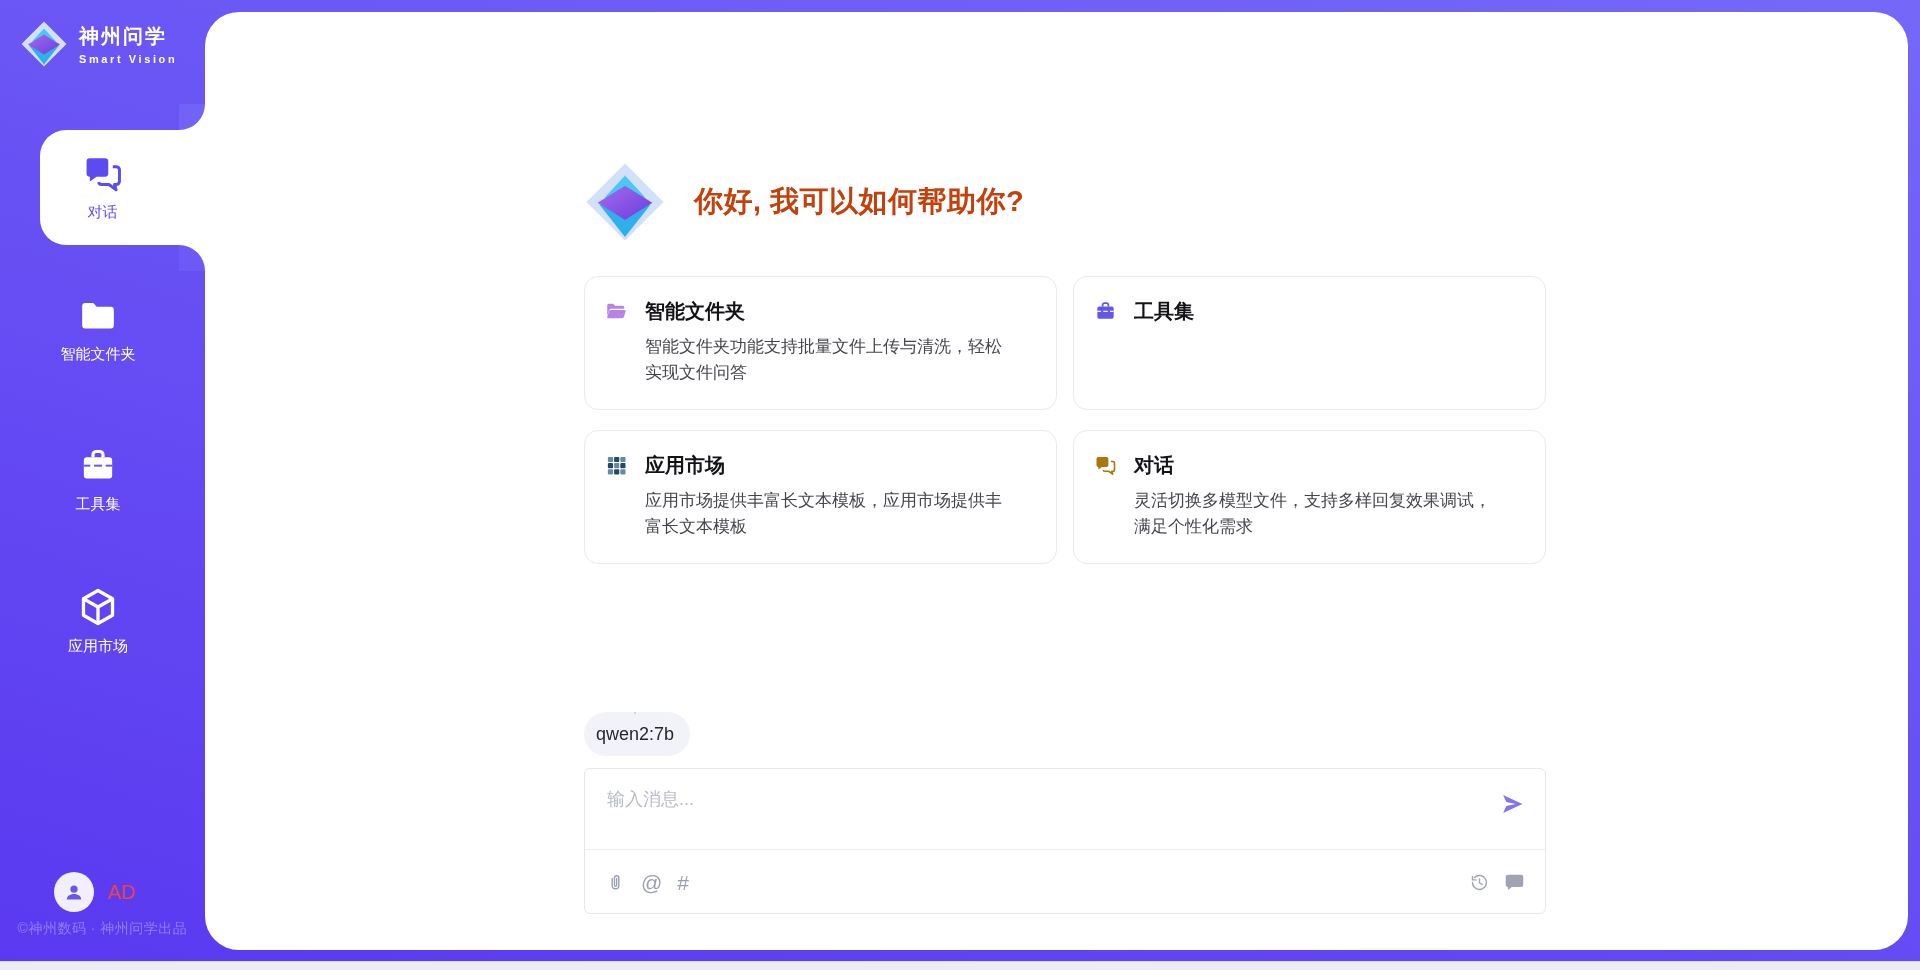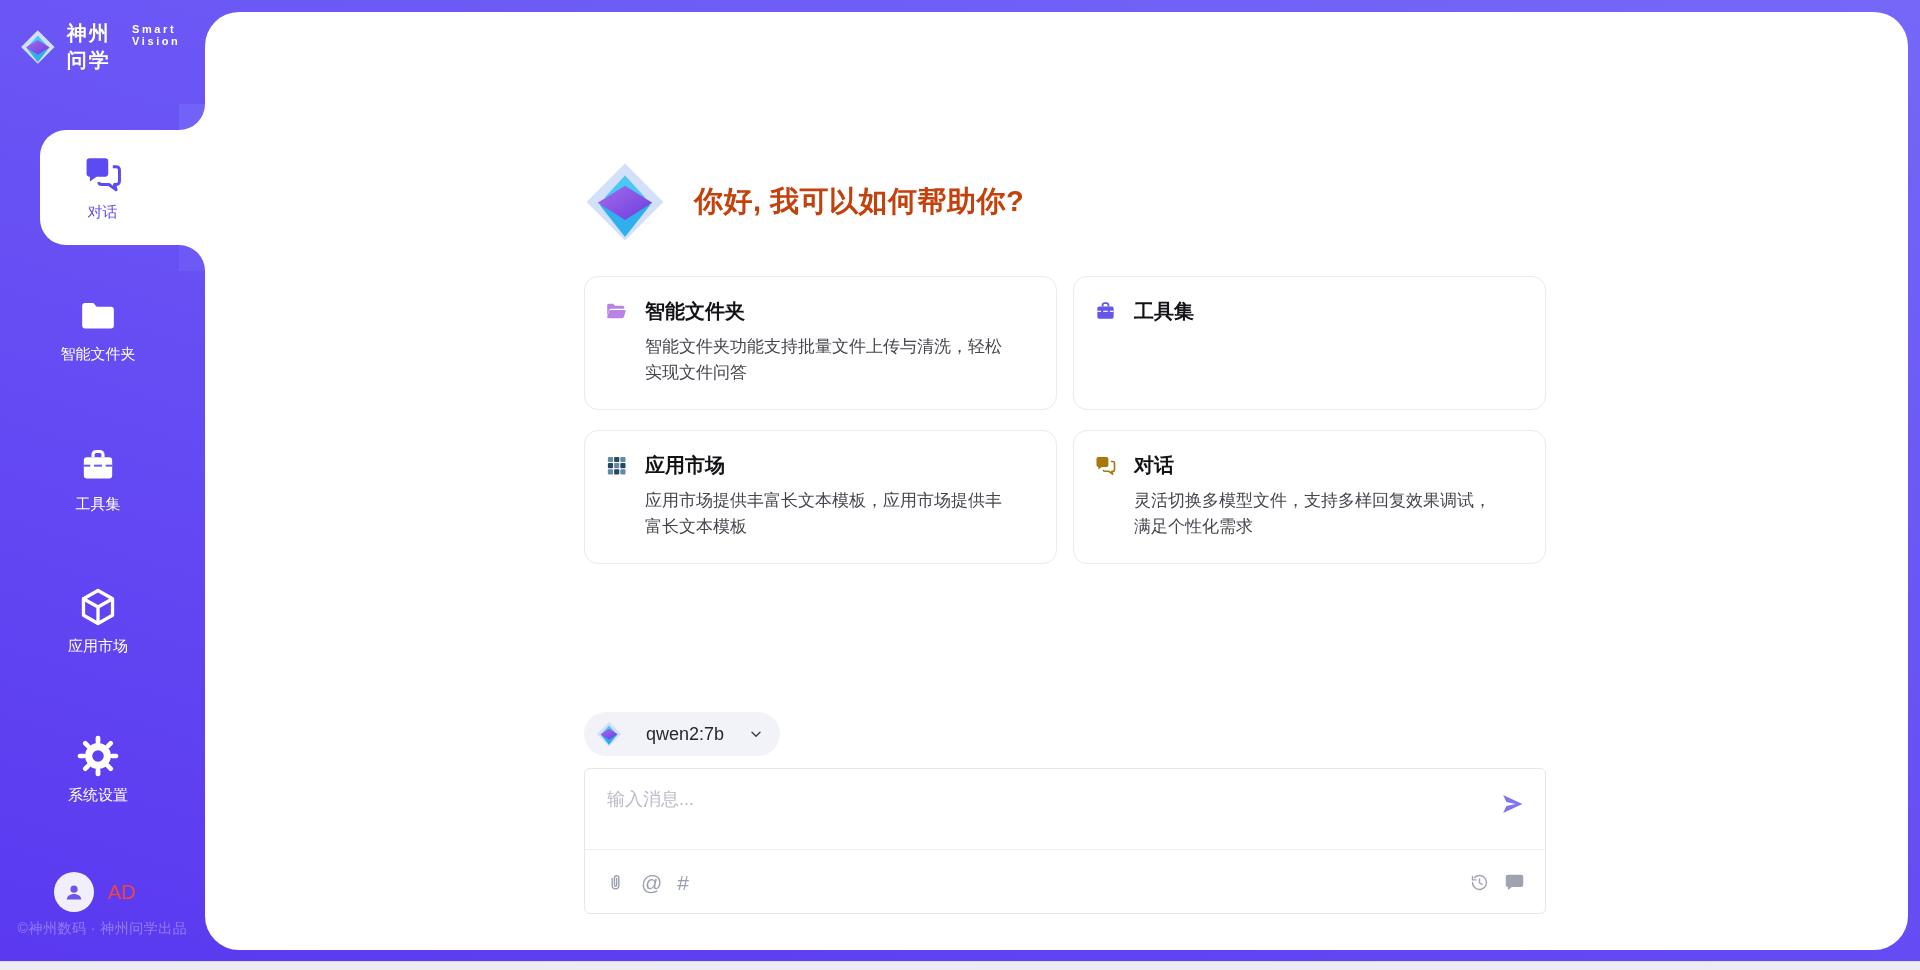--- a/index.html
+++ b/index.html
@@ -5,21 +5,21 @@
   html,body{margin:0;padding:0;background:#fff;}
   .stage{position:relative;width:1920px;height:970px;overflow:hidden;
          font-family:"Liberation Sans","DejaVu Sans",sans-serif;}
   .bg{position:absolute;inset:0 0 8px 0;background:linear-gradient(197deg,#7568f8 0%,#5a39f0 100%);}
   .bottom-bar{position:absolute;left:0;right:0;bottom:0;height:8px;background:#ececf2;border-top:1px solid #d9d9e3;}
   .panel{position:absolute;left:205px;top:12px;right:12px;bottom:20px;background:#fff;border-radius:34px;}
 
   
   .sidebar{position:absolute;left:0;top:0;width:205px;height:950px;}
   .brand{position:absolute;top:20px;left:20px;display:flex;align-items:center;gap:11px;color:#fff;}
-  .brand-text{display:flex;flex-direction:row;}
+  .brand-text{display:flex;flex-direction:column;}
   .brand-name{font-size:20px;font-weight:700;letter-spacing:2px;}
   .brand-sub{font-size:11px;font-weight:600;letter-spacing:2.6px;margin-top:3px;}
 
   .nav-item{position:absolute;left:0;width:196px;display:flex;flex-direction:column;align-items:center;
             gap:9px;color:#fff;font-size:15px;cursor:pointer;}
   .ni-1{top:296px}.ni-2{top:446px}.ni-3{top:586px}.ni-4{top:735px}
 
   .tab{position:absolute;left:40px;top:130px;width:165px;height:115px;background:#fff;
        border-radius:26px 0 0 26px;display:flex;flex-direction:column;align-items:center;justify-content:center;
        gap:8px;padding-right:40px;box-sizing:border-box;color:#5b4bf0;font-size:15px;cursor:pointer;}
@@ -41,22 +41,22 @@
   .greeting-title{font-size:29px;font-weight:700;color:#c2410c;letter-spacing:.5px;}
 
   .cards{position:absolute;top:276px;left:0;width:962px;display:grid;grid-template-columns:473px 473px;gap:20px 16px;}
   .card{box-sizing:border-box;height:134px;border:1px solid #e9eaf2;border-radius:14px;background:#fff;
         padding:21px 40px 0 20px;cursor:pointer;}
   .card-head{display:flex;align-items:center;gap:17px;}
   .card-icon{width:23px;height:23px;flex:none;}
   .card-title{font-size:20px;font-weight:700;color:#121217;}
   .card-desc{margin:9px 0 0 40px;font-size:17px;line-height:26px;color:#45454e;}
 
-  .model-pill{position:absolute;top:712px;left:0;height:44px;display:inline-flex;align-items:center;gap:24px;
-              padding:0 16px 0 12px;background:#f2f3f9;border-radius:22px;cursor:pointer;}
+  .model-pill{position:absolute;top:712px;left:0;height:44px;display:inline-flex;align-items:center;gap:10px;
+              padding:0 16px 0 12px;background:#f2f3f9;border-radius:22px;cursor:pointer;flex-direction:column;}
   .model-name{font-size:18px;color:#26262e;}
   .chev{width:16px;height:16px;color:#3f3f47;}
 
   .composer{position:absolute;top:768px;left:0;width:962px;height:146px;box-sizing:border-box;
             border:1px solid #e5e6f0;border-radius:6px;background:#fff;}
   .composer-top{position:relative;height:80px;border-bottom:1px solid #ededf3;}
   .composer textarea{position:absolute;top:0;left:0;width:880px;height:70px;border:none;outline:none;resize:none;
             padding:18px 0 0 22px;font-family:inherit;font-size:18px;color:#333;background:transparent;}
   .composer textarea::placeholder{color:#b9bcc8;}
   .send-btn{position:absolute;top:22px;right:20px;width:26px;height:26px;color:#8174f2;cursor:pointer;
@@ -198,26 +198,20 @@
       <span>工具集</span>
     </div>
 
     <div class="nav-item ni-3">
       <svg width="42" height="42">
           <use href="#sym-cube"></use>
         </svg>
       <span>应用市场</span>
     </div>
 
-    <div class="nav-item ni-4">
-      <svg width="42" height="42">
-          <use href="#sym-gear"></use>
-        </svg>
-      <span>系统设置</span>
-    </div>
 
     <div class="user">
       <div class="avatar">
         <svg width="24" height="24">
             <use href="#sym-person"></use>
           </svg>
       </div>
       <span class="user-name">AD</span>
     </div>
 

